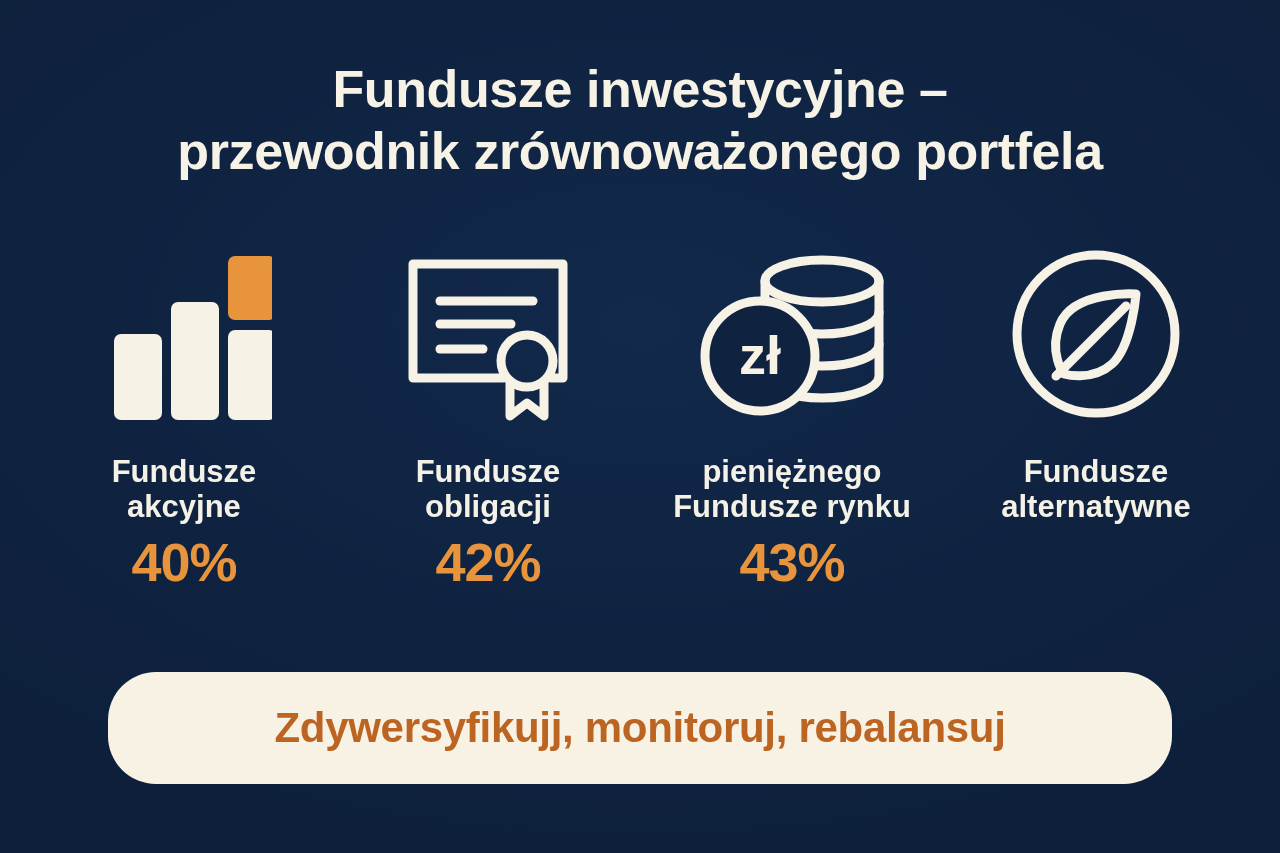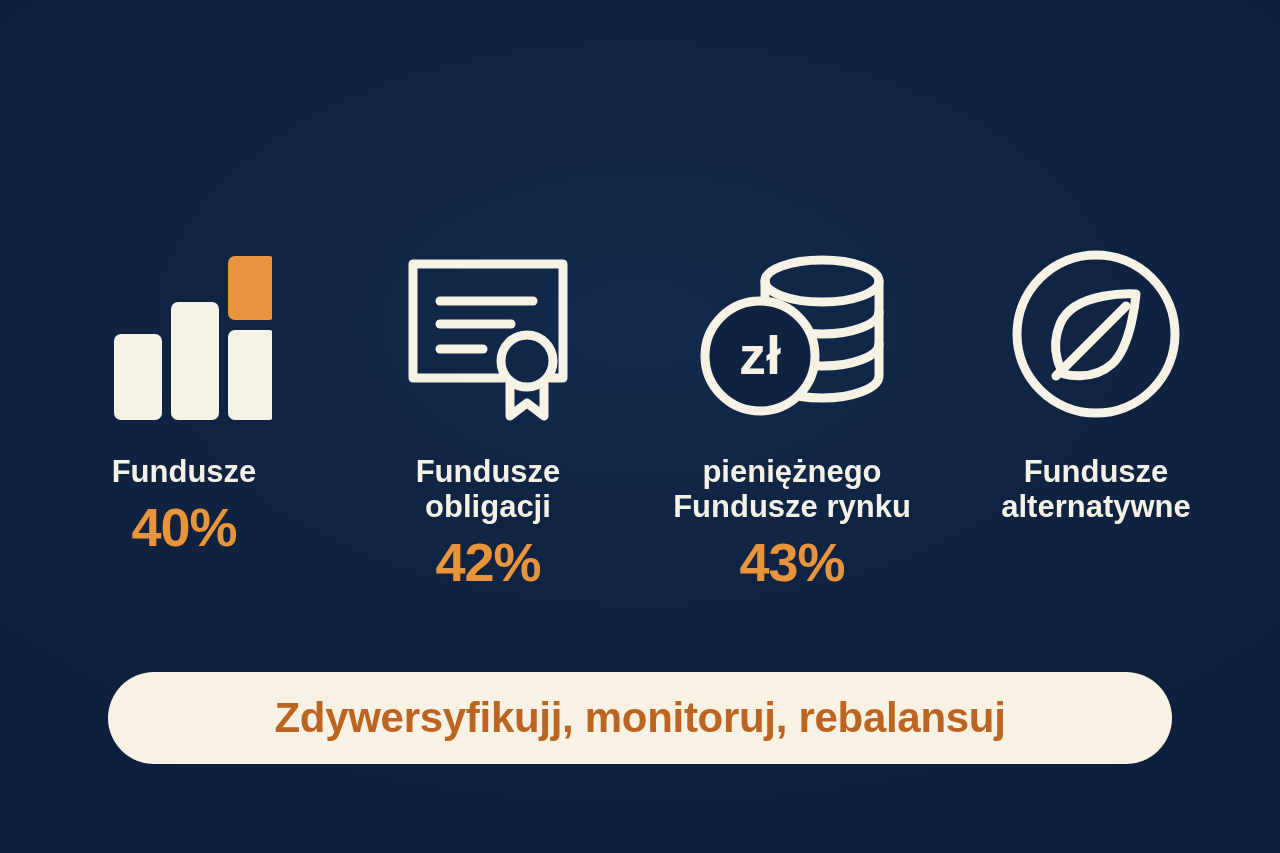--- a/index.html
+++ b/index.html
@@ -89,21 +89,21 @@
     margin-top: 11px;
     letter-spacing: -1px;
   }
 
   
   .banner {
     position: absolute;
     left: 108px;
     top: 672px;
     width: 1064px;
-    height: 92px;
+    height: 112px;
     background: #f8f2e4;
     border-radius: 48px;
     display: flex;
     align-items: center;
     justify-content: center;
     box-sizing: border-box;
   }
   .banner-text {
     color: #bc6421;
     font-weight: 700;
@@ -111,34 +111,39 @@
     letter-spacing: -0.3px;
     white-space: nowrap;
     font-stretch: condensed;
   }
 </style>
 </head>
 <body>
 
 <div class="poster">
 
+  <div class="title-block">
+    <div class="title-line">Fundusze inwestycyjne –</div>
+    <div class="title-line">przewodnik zrównoważonego portfela</div>
+  </div>
 
   <div class="columns">
 
     <div class="col">
       <div class="icon-wrap">
         <svg width="176" height="176" viewBox="0 0 176 176" aria-hidden="true">
           <rect x="18" y="88" width="48" height="86" rx="7" fill="#f6f2e6"></rect>
           <rect x="75" y="56" width="48" height="118" rx="7" fill="#f6f2e6"></rect>
           <rect x="132" y="84" width="48" height="90" rx="7" fill="#f6f2e6"></rect>
           <rect x="132" y="10" width="48" height="64" rx="7" fill="#e8943c"></rect>
         </svg>
       </div>
       <div class="col-label">
         <div>Fundusze</div>
+        <div>akcyjne</div>
       </div>
       <div class="col-pct">40%</div>
     </div>
 
     <div class="col">
       <div class="icon-wrap">
         <svg width="190" height="176" viewBox="0 0 190 176" aria-hidden="true" fill="none" stroke="#f6f2e6" stroke-width="9" stroke-linecap="round" stroke-linejoin="round">
           <polyline points="110,132 20,132 20,18 170,18 170,132 158,132"></polyline>
           <line x1="47" y1="55" x2="140" y2="55"></line>
           <line x1="47" y1="78" x2="118" y2="78"></line>

